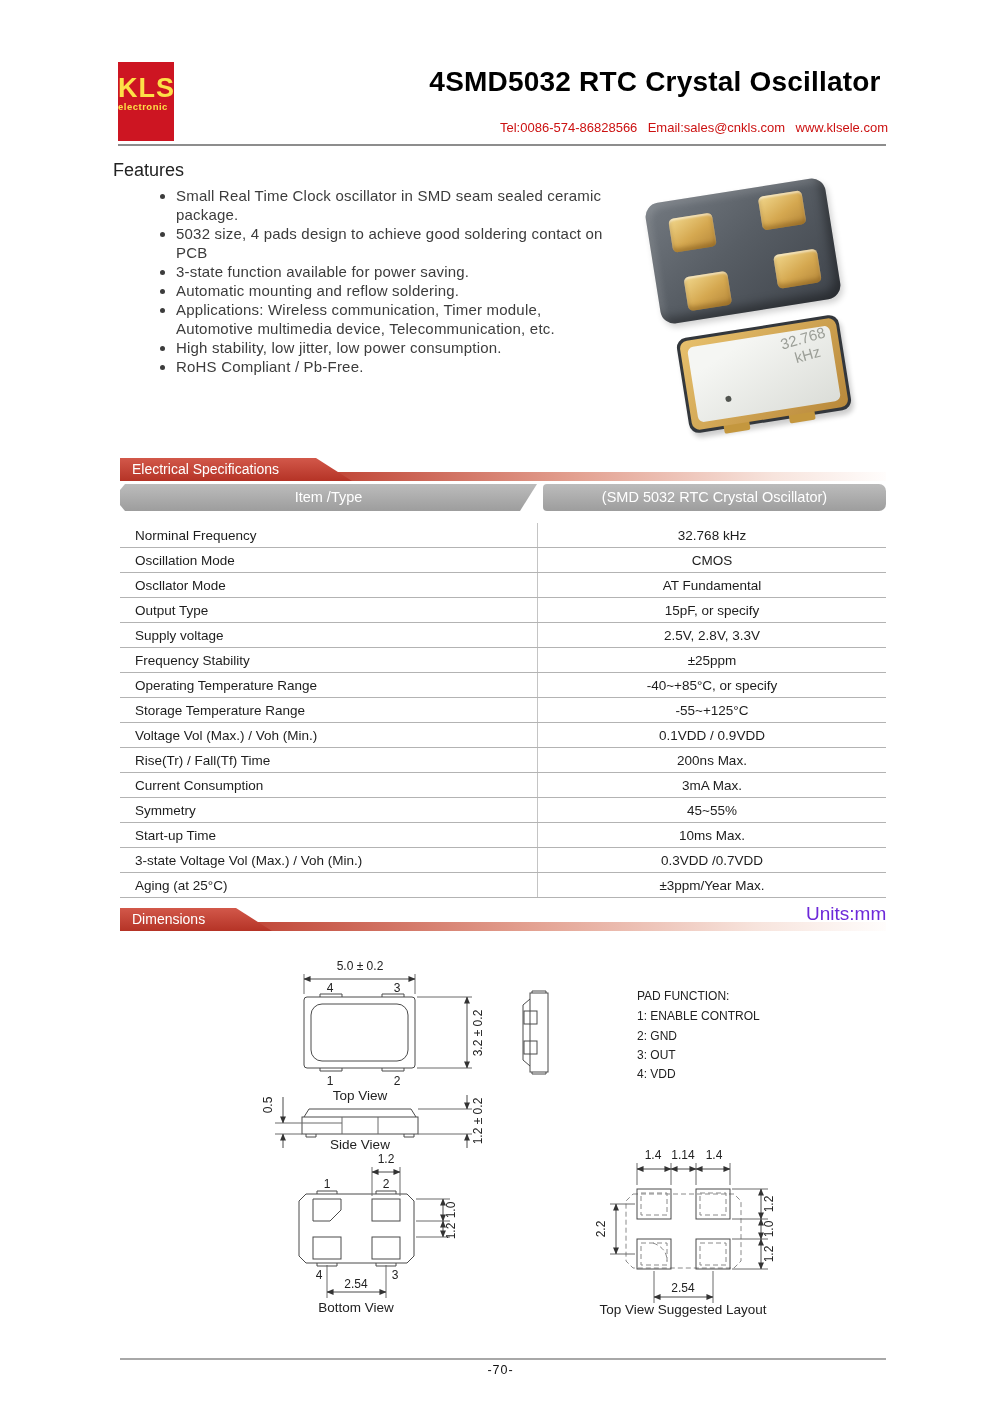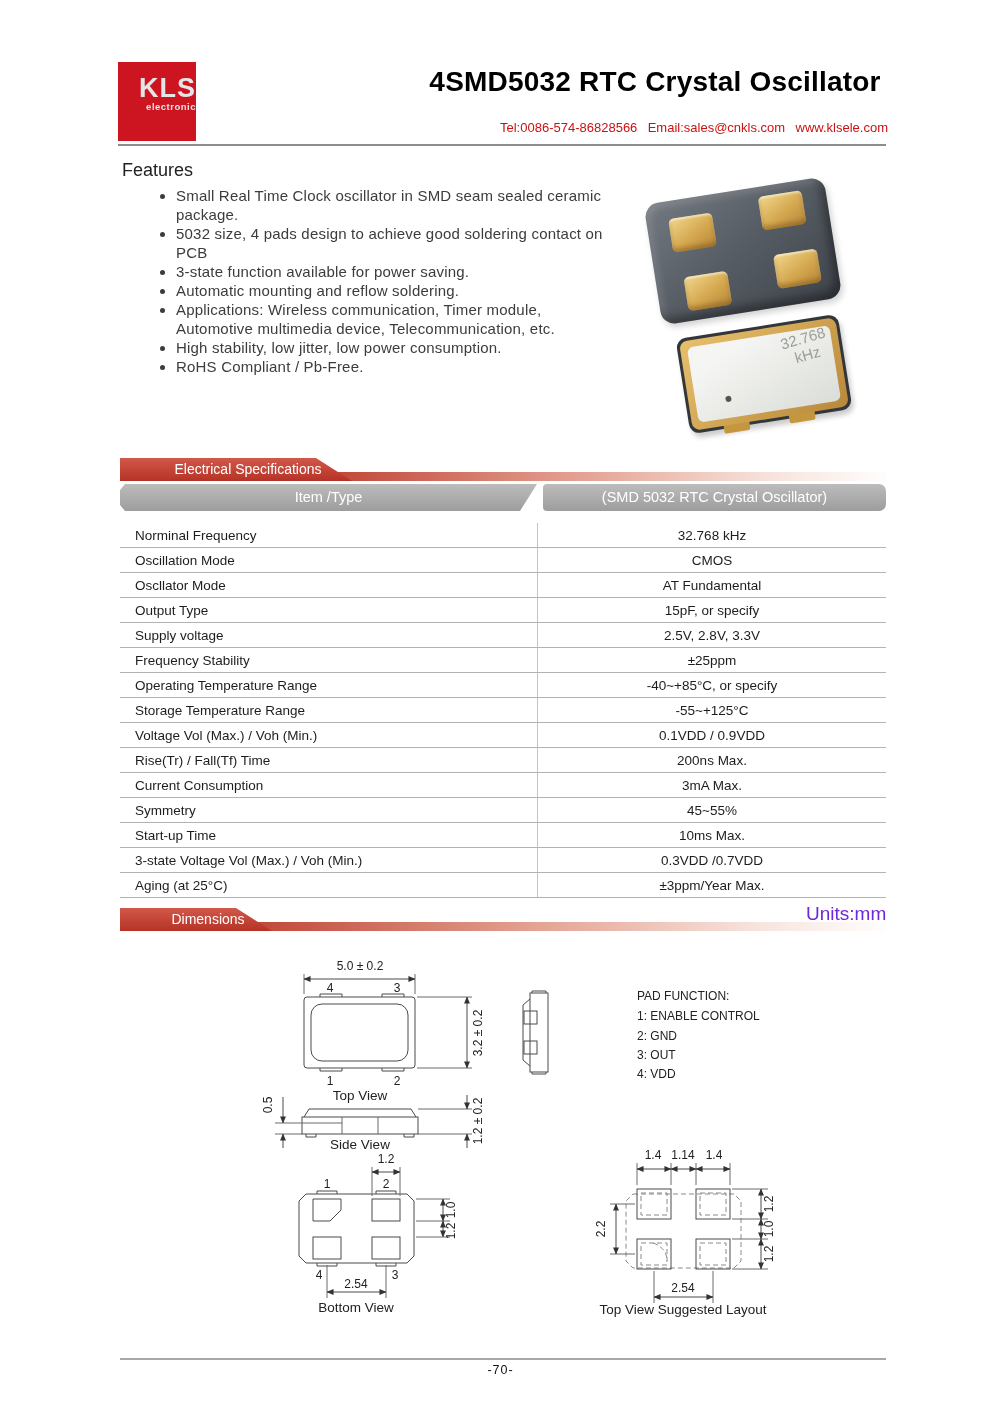--- a/index.html
+++ b/index.html
@@ -1,31 +1,31 @@
 <!DOCTYPE html>
 <html><head>
 <meta charset="utf-8">
 <style>
   html,body{margin:0;padding:0;background:#fff;}
   .page{position:relative;width:1001px;height:1415px;background:#fff;overflow:hidden;
         font-family:"Liberation Sans",sans-serif;color:#222;}
 
   
-  .logo{position:absolute;left:118px;top:62px;width:78px;height:79px;background:#cd1522;
-        color:#e5e5e5;text-align:right;}
+  .logo{position:absolute;left:118px;top:62px;width:56px;height:79px;background:#cd1522;
+        color:#fde047;text-align:left;}
   .logo .kls{font-weight:bold;font-size:27px;letter-spacing:1px;margin-top:13px;line-height:26px;}
   .logo .sub{font-weight:bold;font-size:9.5px;letter-spacing:.5px;}
   .title{position:absolute;left:420px;top:66px;width:470px;text-align:center;
          font-size:28px;font-weight:bold;color:#000;letter-spacing:.2px;}
   .contact{position:absolute;left:500px;top:120px;width:388px;display:flex;
            justify-content:space-between;color:#cc1111;font-size:13px;}
   .hr1{position:absolute;left:118px;top:144px;width:768px;height:2px;background:#8d8d8d;}
 
   
-  .feat-h{position:absolute;left:122px;top:160px;font-size:18px;color:#222;}
+  .feat-h{position:absolute;left:113px;top:160px;font-size:18px;color:#222;}
   .feat-list{position:absolute;left:150px;top:186px;width:430px;margin:0;padding:0 0 0 26px;}
   .feat-list li{font-size:15px;line-height:19px;color:#3c3c3c;letter-spacing:.2px;margin:0;}
 
   
   .photo1{position:absolute;left:652px;top:190px;width:182px;height:122px;transform:rotate(-9deg);
           border-radius:14px;background:linear-gradient(145deg,#737980 0%,#585e65 45%,#3f444b 100%);
           box-shadow:inset -5px -7px 10px rgba(0,0,0,.35),inset 4px 5px 7px rgba(255,255,255,.14),2px 4px 6px rgba(0,0,0,.18);}
   .gpad{position:absolute;width:44px;height:34px;border-radius:5px;
         background:linear-gradient(150deg,#f1d78c,#d5a850 55%,#b5873a);
         box-shadow:inset 0 -4px 4px rgba(120,80,20,.45),inset 0 2px 2px rgba(255,255,255,.5);}
@@ -41,21 +41,21 @@
           background:linear-gradient(155deg,#f5f6f3 20%,#dbddd8);}
   .photo2 .mark{position:absolute;right:14px;top:10px;transform:rotate(-7deg);
           color:#9b9e97;font-size:15px;line-height:17px;text-align:center;}
   .photo2 .dot{position:absolute;left:40px;bottom:26px;width:6px;height:6px;border-radius:50%;background:#51544f;}
 
   
   .sec{position:absolute;left:120px;width:766px;height:23px;}
   .sec .bar{position:absolute;bottom:0;height:9px;right:0;
             background:linear-gradient(to right,#bf4334,#e3a191 45%,#f7e4dd 80%,#fffdfc);}
   .sec .tab{position:absolute;left:0;top:0;height:23px;line-height:22px;color:#fff;font-size:14px;
-            padding-left:12px;background:linear-gradient(#d2584a,#b53326);text-align:center;}
+            padding-left:12px;background:linear-gradient(#d2584a,#b53326);}
   .sec-elec{top:458px;} .sec-elec .bar{left:205px;}
   .sec-elec .tab{width:232px;clip-path:polygon(0 0,196px 0,232px 100%,0 100%);}
   .sec-dims{top:908px;} .sec-dims .bar{left:122px;}
   .sec-dims .tab{width:152px;clip-path:polygon(0 0,116px 0,152px 100%,0 100%);}
   .units{position:absolute;left:806px;top:903px;font-size:19px;color:#6d28d9;}
 
   
   .table{position:absolute;left:120px;top:484px;width:766px;}
   .thead{position:relative;height:27px;}
   .th-left{position:absolute;left:0;top:0;width:417px;height:27px;color:#fff;font-size:14.5px;

